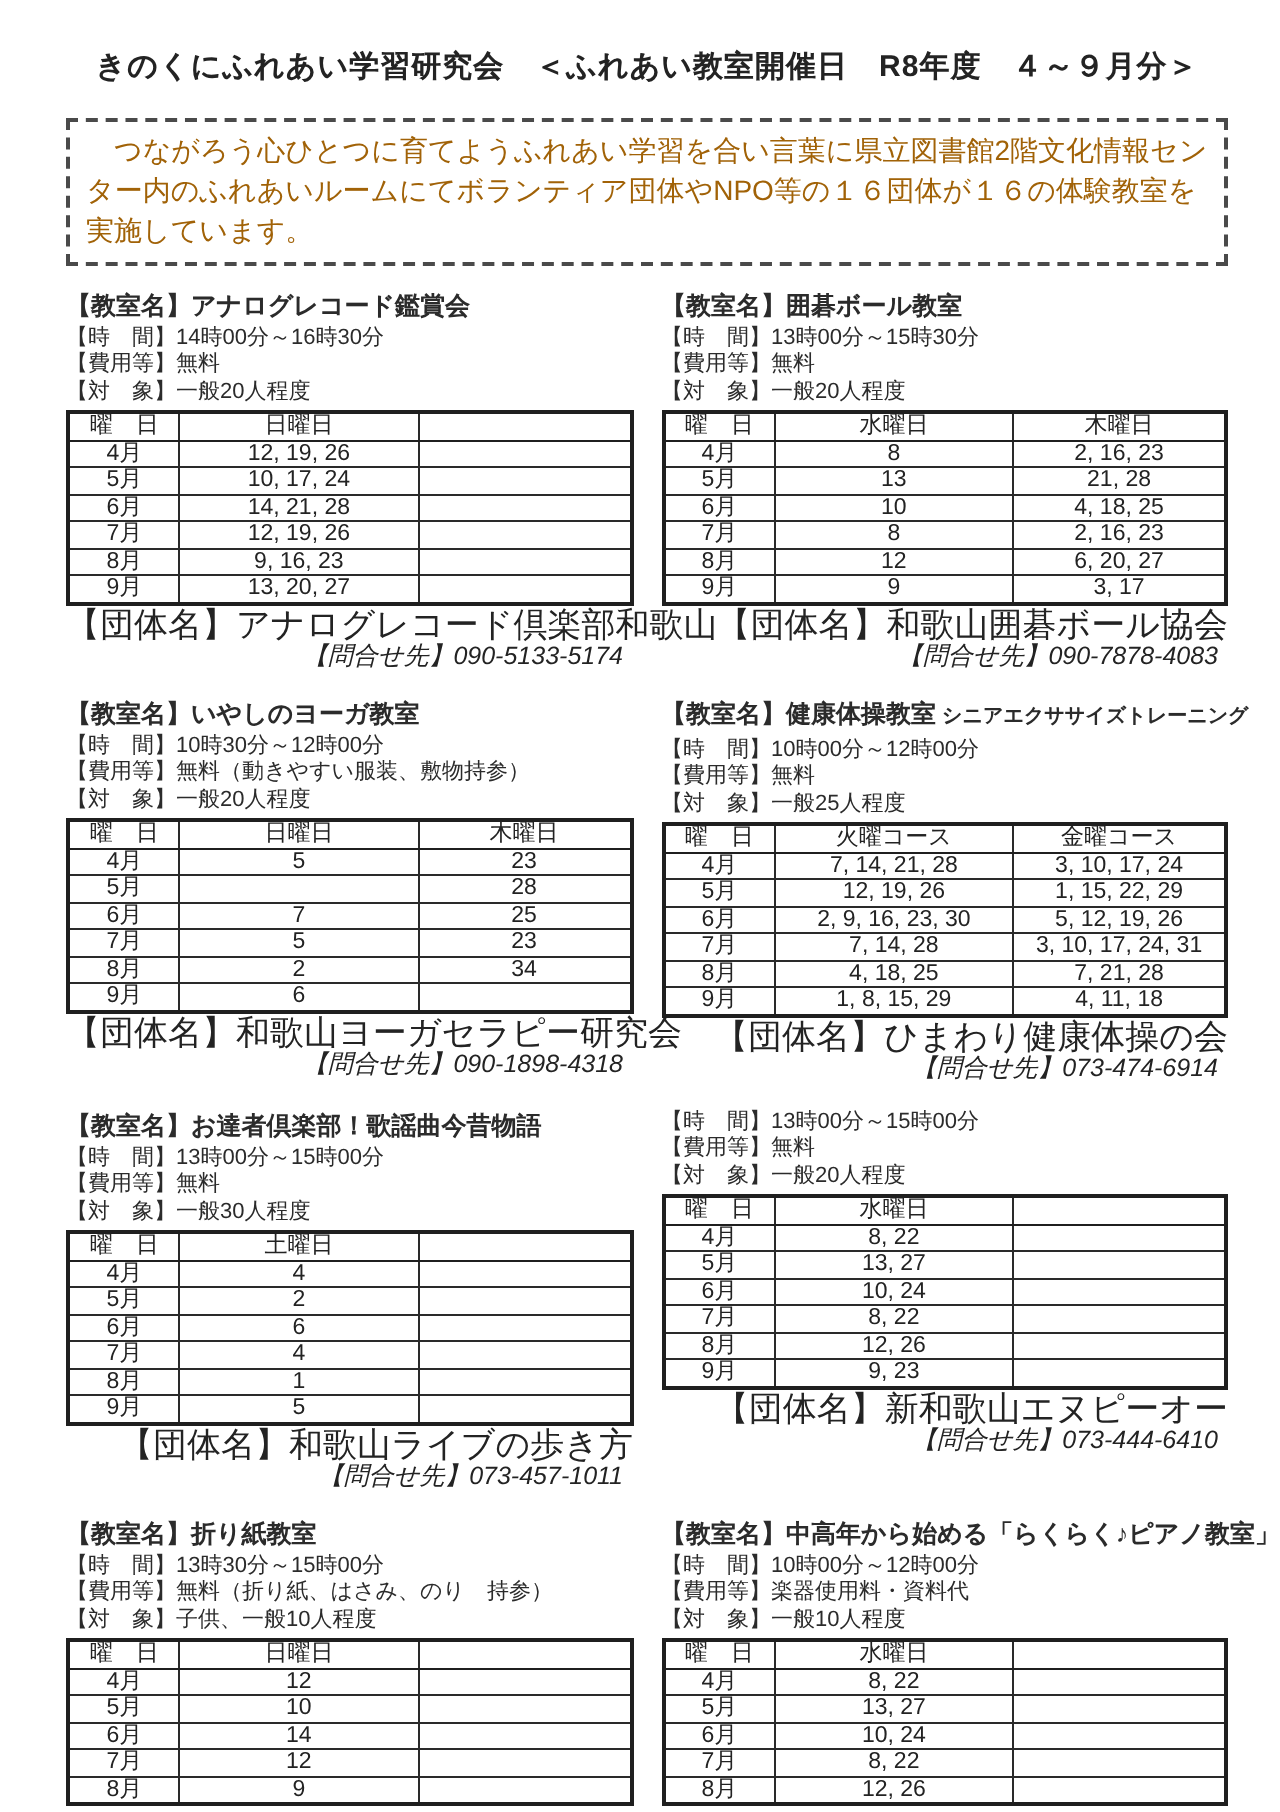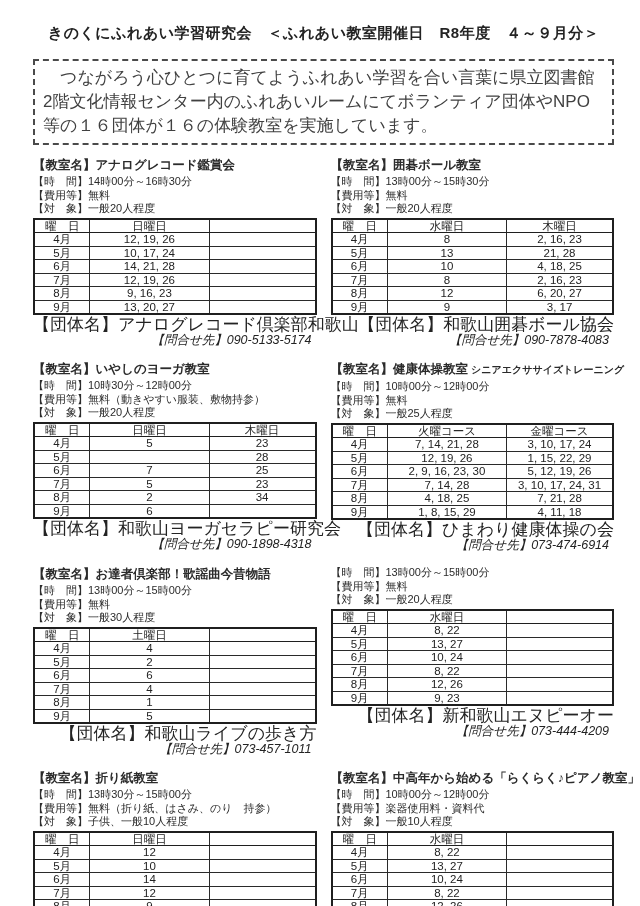--- a/index.html
+++ b/index.html
@@ -1,19 +1,19 @@
 <!DOCTYPE html>
 <html><head>
 <meta charset="utf-8">
 <style>
   html,body{margin:0;padding:0;background:#ffffff;}
   body{width:640px;height:906px;font-family:"Liberation Sans",sans-serif;color:#232323;overflow:hidden;}
   .page{padding:16px 26px 0 33px;}
   .title{font-size:15px;font-weight:bold;text-align:center;margin:8px 0 16px 0;letter-spacing:0.5px;white-space:nowrap;}
-  .intro{border:2px dashed #4a4a4a;padding:5px 8px;font-size:17px;line-height:1.42;margin:0 0 12px 0;color:#404040;}
+  .intro{border:2px dashed #4a4a4a;padding:5px 8px;font-size:14px;line-height:1.42;margin:0 0 12px 0;color:#a16207;}
   .intro p{margin:0;text-indent:1em;}
   .grid{display:grid;grid-template-columns:1fr 1fr;column-gap:14px;row-gap:13px;}
   .sec{min-width:0;}
   .meta{font-size:11px;line-height:13.5px;white-space:nowrap;color:#2b2b2b;}
   .name-line{font-size:12.5px;font-weight:bold;line-height:16px;margin-bottom:2px;}
   .name-sub{font-size:10px;margin-left:3px;}
   table{width:100%;border-collapse:collapse;border:2px solid #1f1f1f;margin-top:2px;table-layout:fixed;}
   th,td{border:1px solid #2a2a2a;text-align:center;font-size:11.5px;font-weight:normal;padding:0 2px;height:12.5px;line-height:12.5px;white-space:nowrap;overflow:hidden;}
   thead th{border-bottom:1.5px solid #1f1f1f;}
   .c0{width:19%;}
@@ -323,21 +323,21 @@
               <td class="c2"></td>
             </tr>
             <tr>
               <td class="c0">9月</td>
               <td class="c1">9, 23</td>
               <td class="c2"></td>
             </tr>
           </tbody>
         </table>
       <div class="org-line"><span>【団体名】</span><span>新和歌山エヌピーオー</span></div>
-      <div class="contact-line"><span>【問合せ先】</span><span>073-444-4209</span></div>
+      <div class="contact-line"><span>【問合せ先】</span><span>073-444-6410</span></div>
     </section>
 
     <section class="sec">
       <div class="meta name-line"><span>【教室名】</span><span>折り紙教室</span></div>
       <div class="meta"><span>【時　間】</span><span>13時30分～15時00分</span></div>
       <div class="meta"><span>【費用等】</span><span>無料（折り紙、はさみ、のり　持参）</span></div>
       <div class="meta"><span>【対　象】</span><span>子供、一般10人程度</span></div>
       <table>
           <thead>
             <tr>

